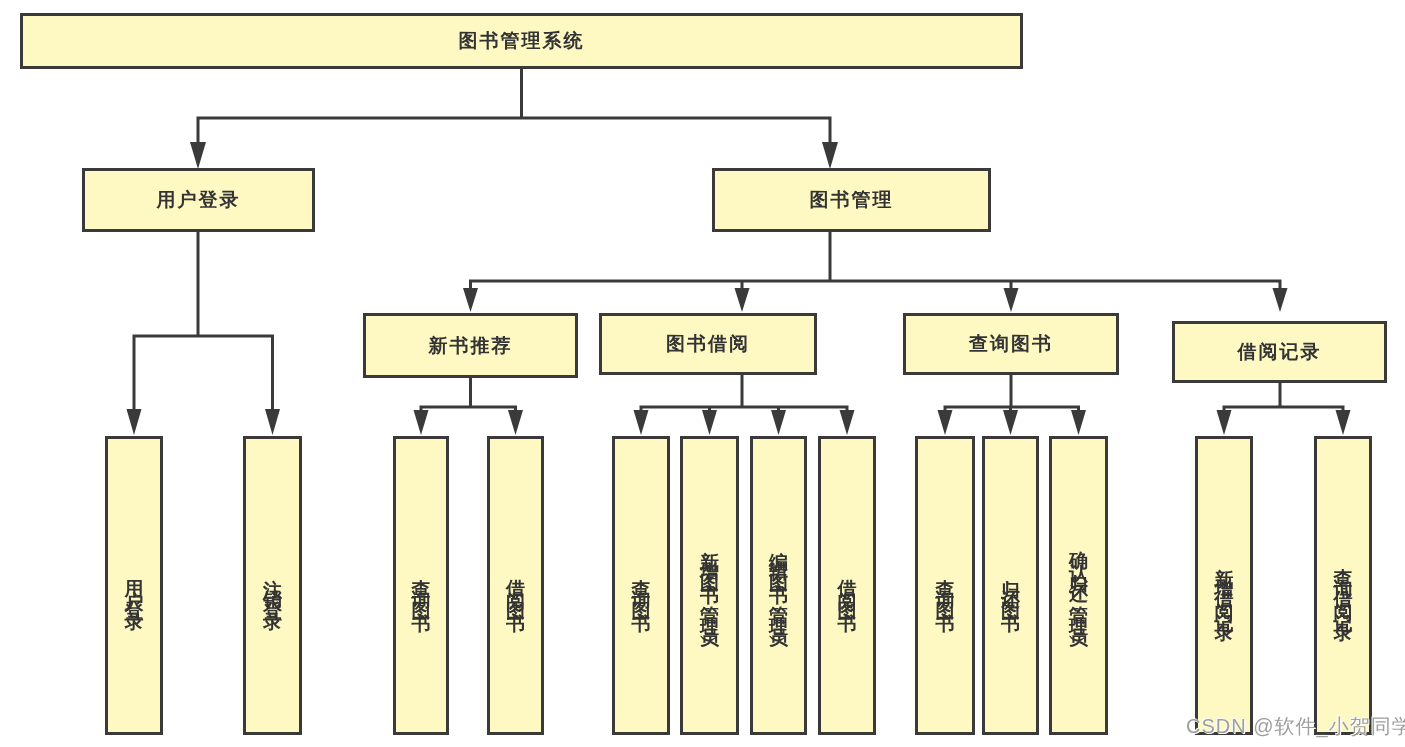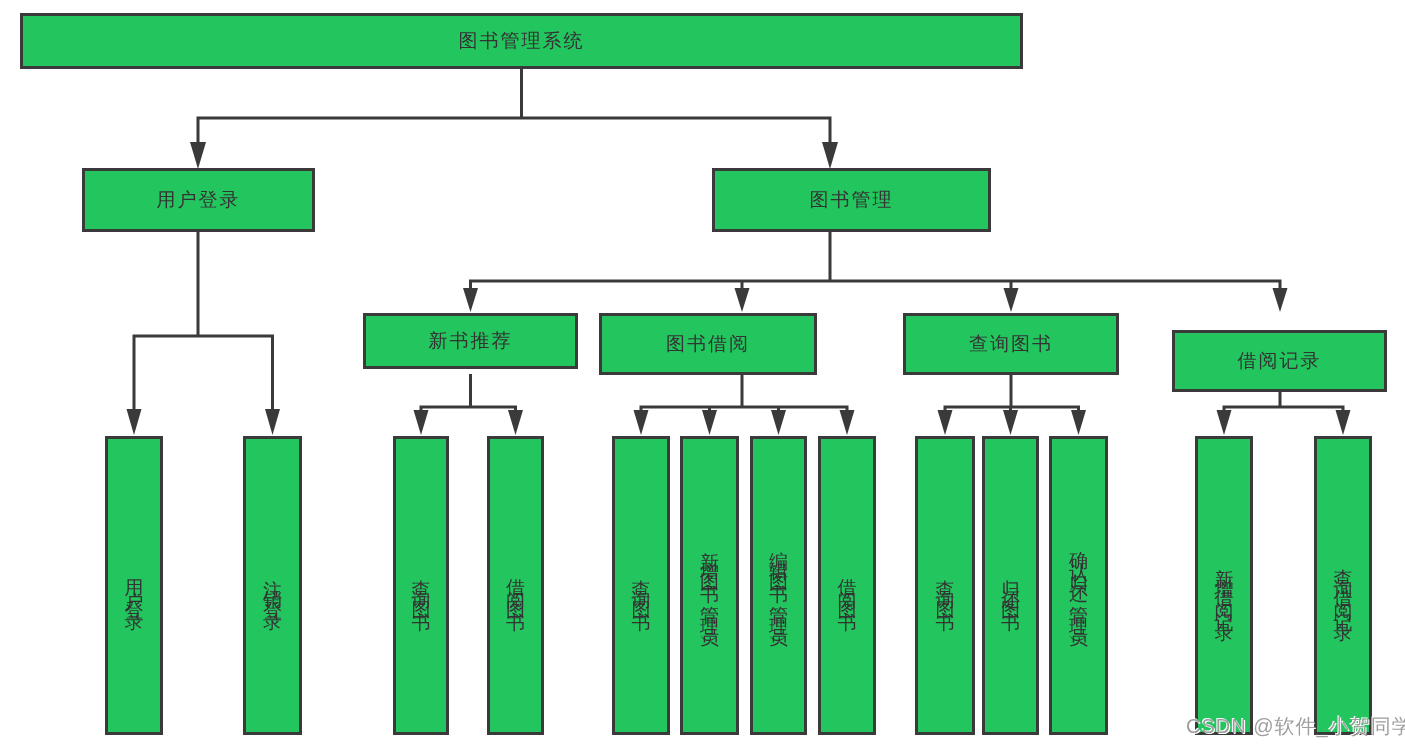--- a/index.html
+++ b/index.html
@@ -12,25 +12,26 @@
   #canvas{
     position:relative;
     width:1405px;height:747px;
     background:var(--bg);
     font-family:"Liberation Sans", sans-serif;
     overflow:hidden;
   }
   #edges{position:absolute;left:0;top:0;z-index:0;}
   .box{
     position:absolute;
-    background:#22c55e;
+    background:#fef9c3;
     border:3px solid var(--line);
     box-sizing:border-box;
     display:flex;align-items:center;justify-content:center;
     z-index:1;
+    font-weight:bold;
   }
   .box .lbl{
     color:var(--text);
     font-size:19px;
     letter-spacing:2px;
     white-space:nowrap;
   }
   .leaf .lbl{
     writing-mode:vertical-rl;
     text-orientation:mixed;
@@ -105,30 +106,30 @@
     <span class="lbl">图书管理系统</span>
   </div>
 
   <div class="box" style="left:82px;top:168px;width:233px;height:64px">
     <span class="lbl">用户登录</span>
   </div>
   <div class="box" style="left:712px;top:168px;width:279px;height:64px">
     <span class="lbl">图书管理</span>
   </div>
 
-  <div class="box" style="left:363px;top:313px;width:215px;height:56px">
+  <div class="box" style="left:363px;top:313px;width:215px;height:65px">
     <span class="lbl">新书推荐</span>
   </div>
   <div class="box" style="left:599px;top:313px;width:218px;height:62px">
     <span class="lbl">图书借阅</span>
   </div>
   <div class="box" style="left:903px;top:313px;width:216px;height:62px">
     <span class="lbl">查询图书</span>
   </div>
-  <div class="box" style="left:1172px;top:330px;width:215px;height:62px">
+  <div class="box" style="left:1172px;top:321px;width:215px;height:62px">
     <span class="lbl">借阅记录</span>
   </div>
 
   <div class="box leaf" style="left:105px;top:436px;width:58px;height:299px">
     <span class="lbl">用户登录</span>
   </div>
   <div class="box leaf" style="left:243px;top:436px;width:59px;height:299px">
     <span class="lbl">注销登录</span>
   </div>
 

